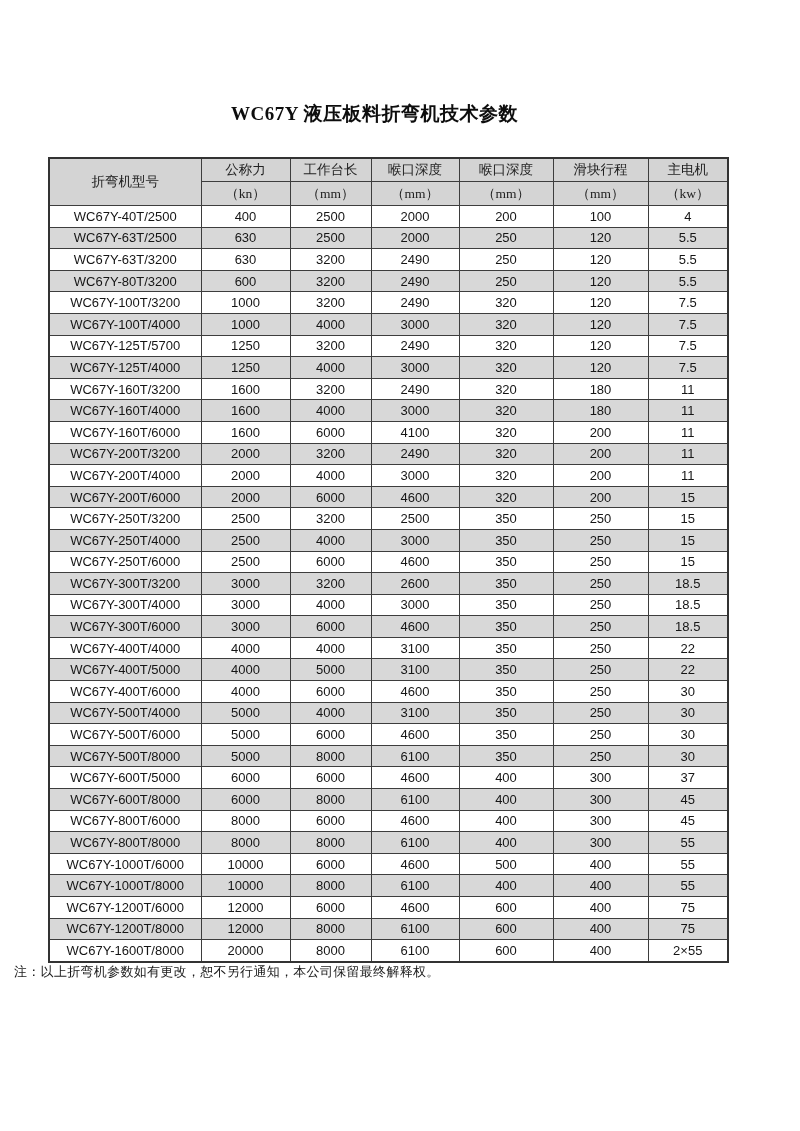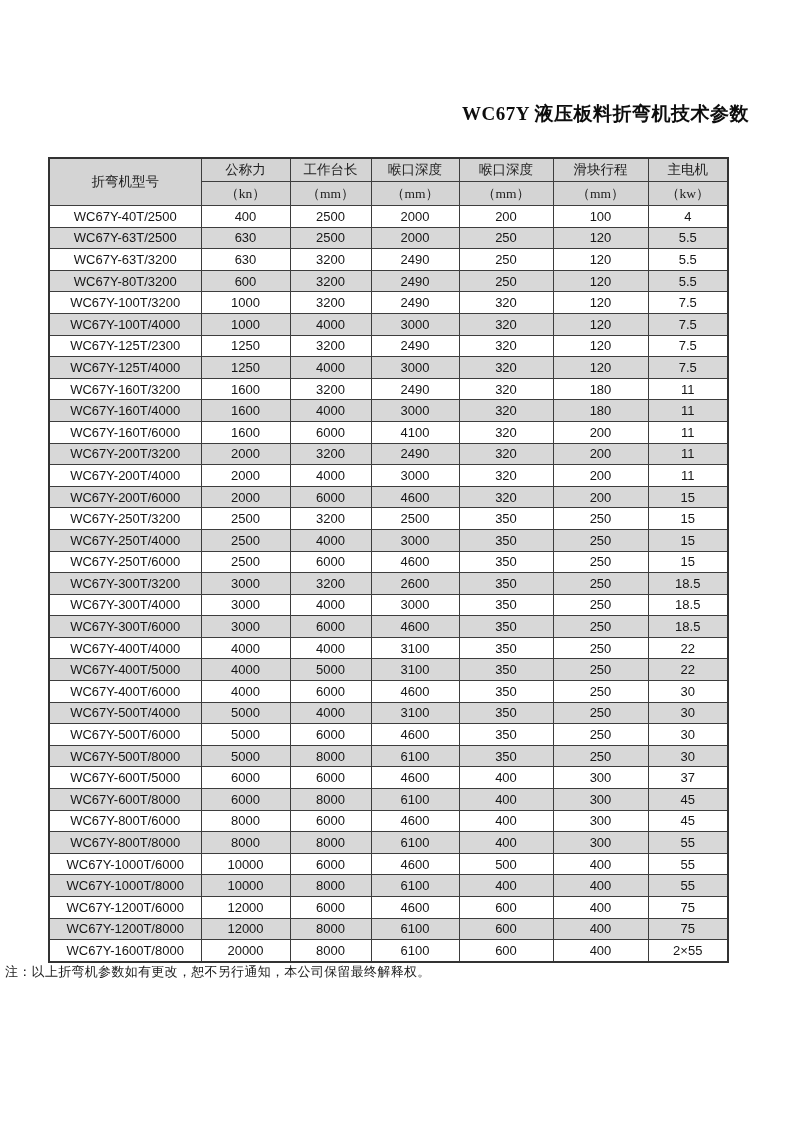--- a/index.html
+++ b/index.html
@@ -11,21 +11,21 @@
     color: #111111;
     position: relative;
     overflow: hidden;
   }
   .page-title {
     margin: 0;
     position: absolute;
     top: 101px;
     left: 0;
     width: 749px;
-    text-align: right;
+    text-align: center;
     font-size: 19px;
     font-weight: bold;
     letter-spacing: 0.5px;
     color: #0d0d0d;
   }
   table.spec-table {
     position: absolute;
     left: 48px;
     top: 157px;
     width: 679px;
@@ -60,21 +60,21 @@
     color: #151515;
     background: #ffffff;
   }
   .spec-table tbody tr:nth-child(even) td {
     background: #d8d8d8;
   }
   .footnote {
     margin: 0;
     position: absolute;
     top: 963px;
-    left: 5px;
+    left: 14px;
     font-size: 13px;
     color: #1a1a1a;
     letter-spacing: 0.3px;
   }
 </style>
 </head>
 <body>
 
 <h1 class="page-title">WC67Y 液压板料折弯机技术参数</h1>
 
@@ -156,21 +156,21 @@
       <tr>
         <td>WC67Y-100T/4000</td>
         <td>1000</td>
         <td>4000</td>
         <td>3000</td>
         <td>320</td>
         <td>120</td>
         <td>7.5</td>
       </tr>
       <tr>
-        <td>WC67Y-125T/2300</td>
+        <td>WC67Y-125T/5700</td>
         <td>1250</td>
         <td>3200</td>
         <td>2490</td>
         <td>320</td>
         <td>120</td>
         <td>7.5</td>
       </tr>
       <tr>
         <td>WC67Y-125T/4000</td>
         <td>1250</td>

